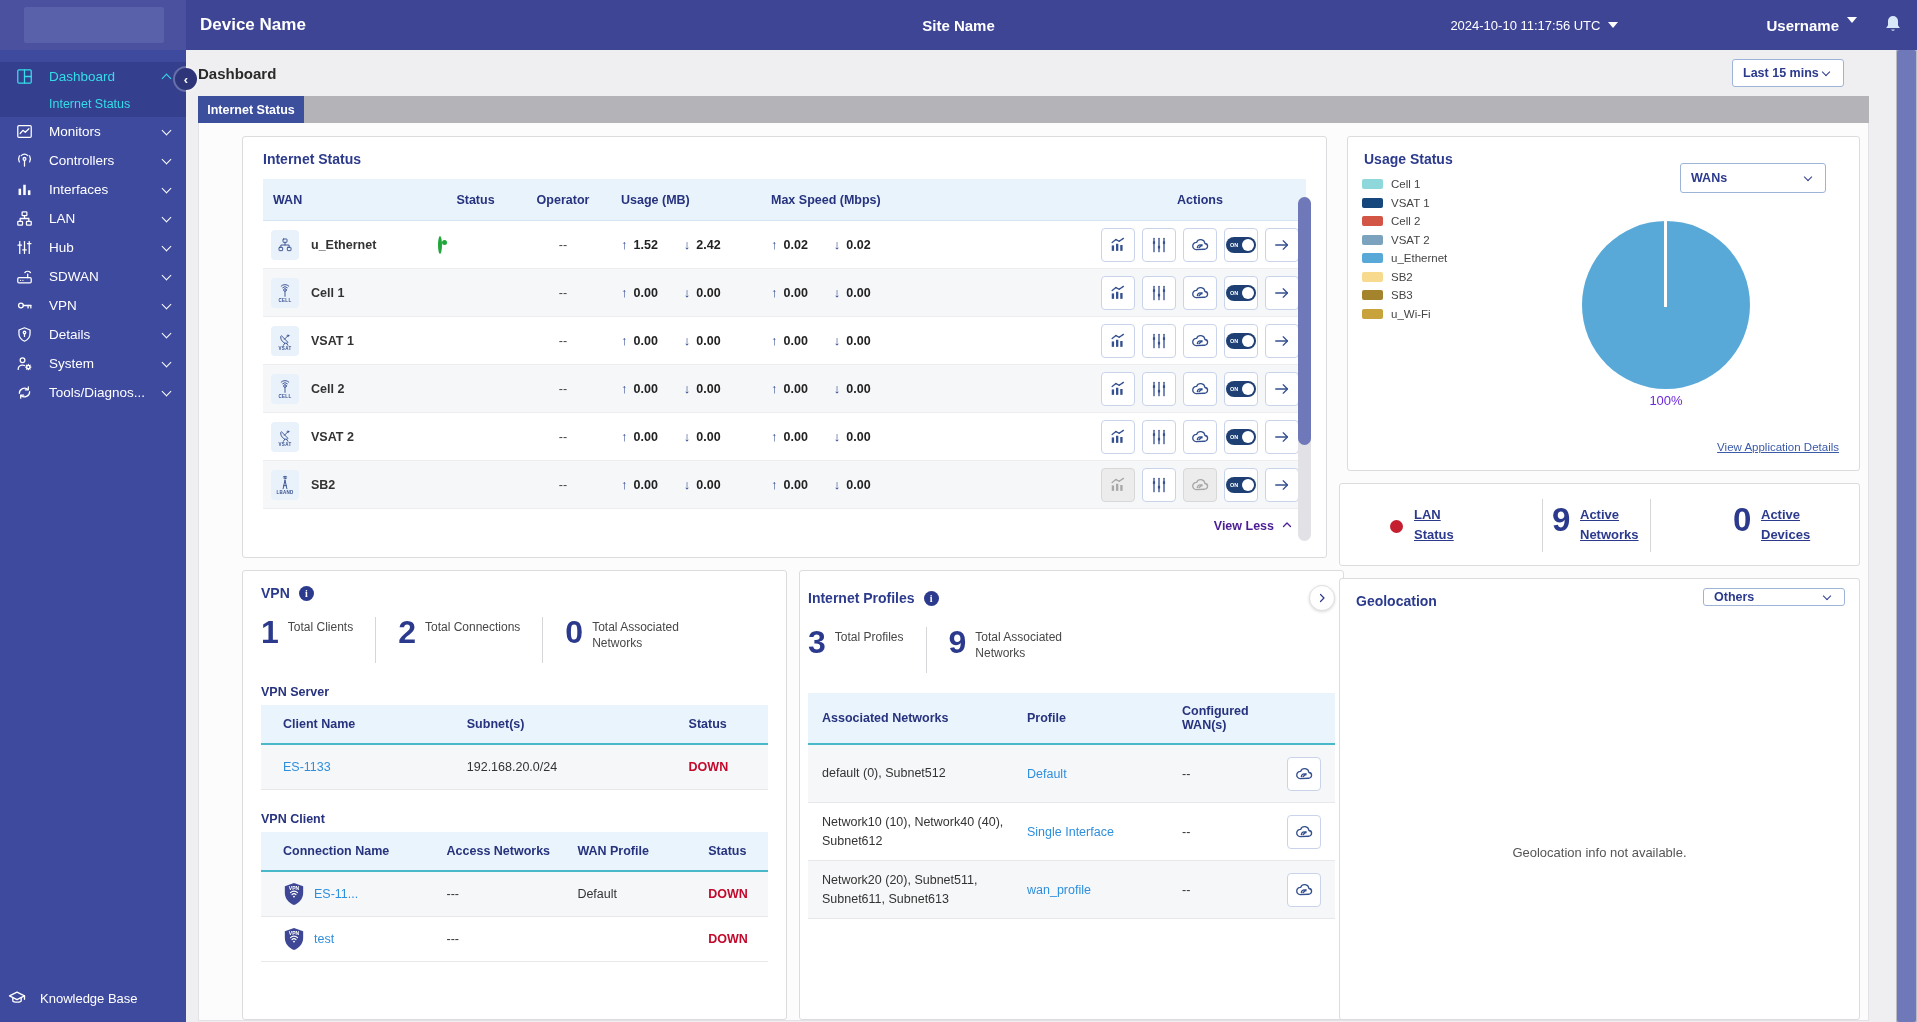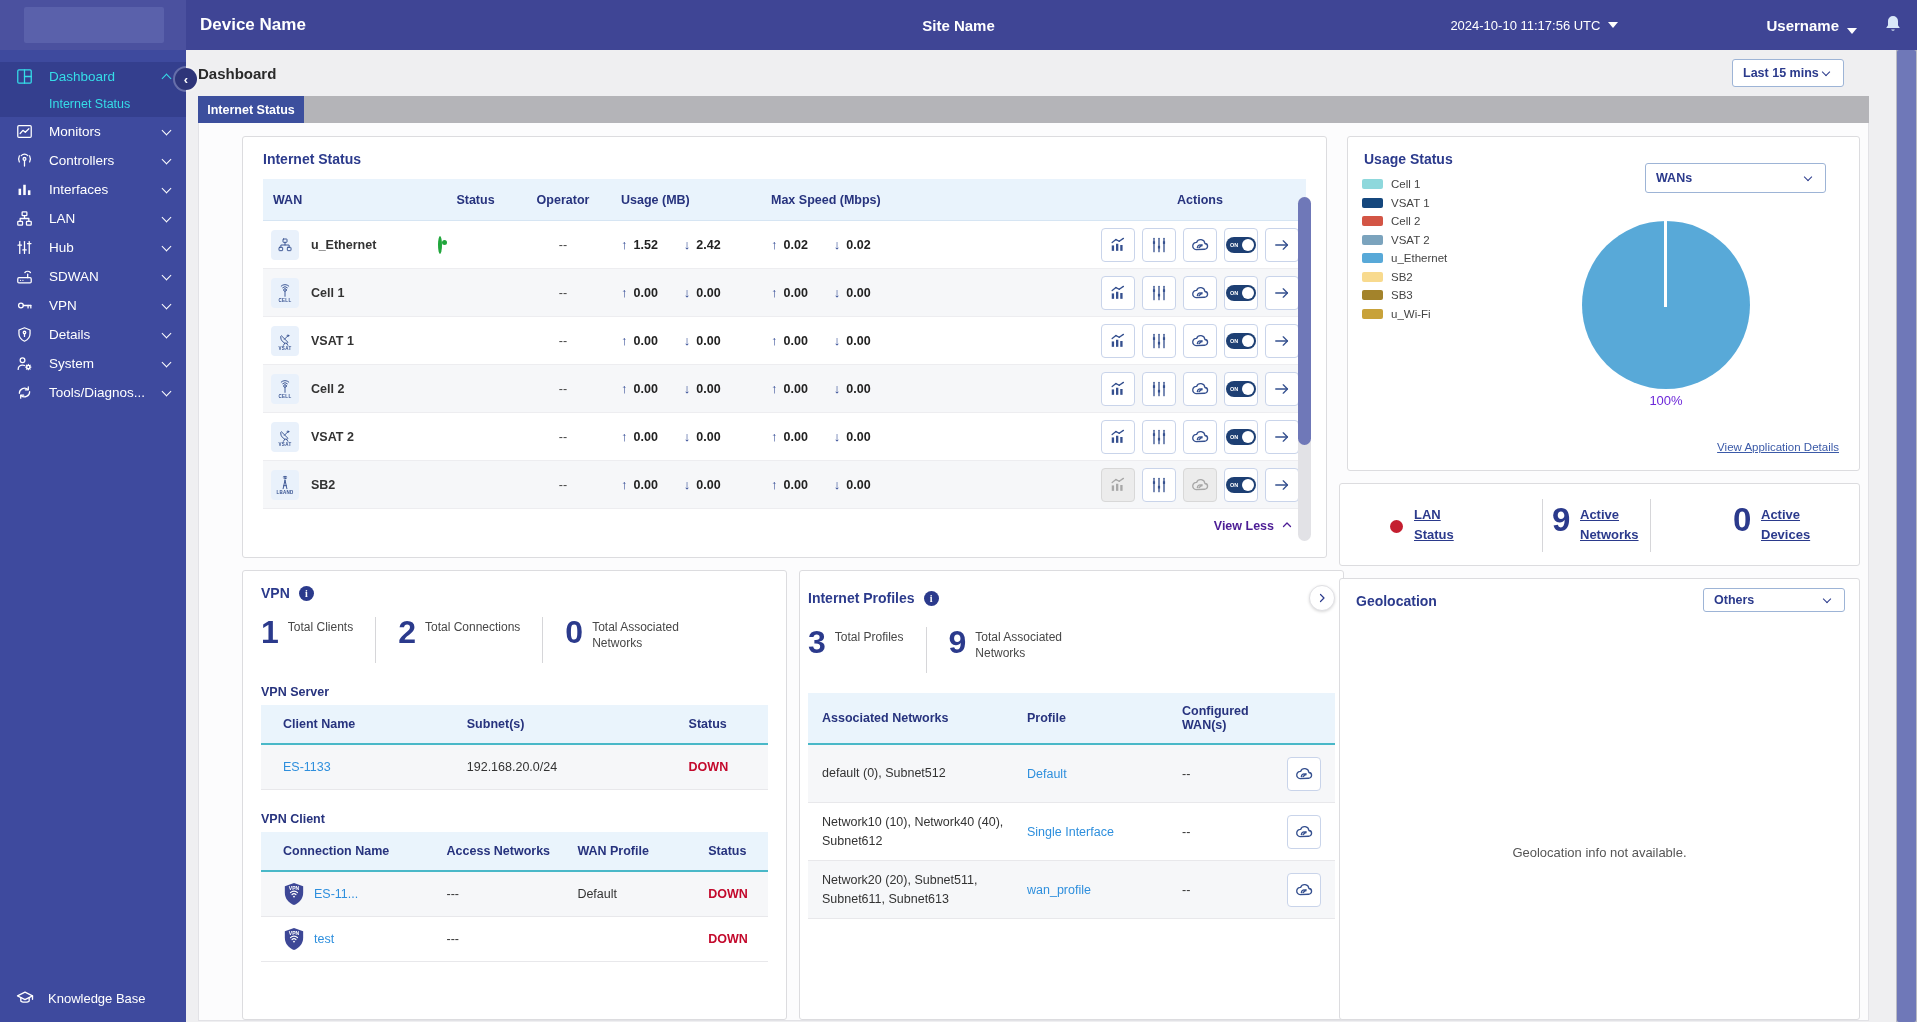--- a/index.html
+++ b/index.html
@@ -9,36 +9,36 @@
 
   
   .top{position:absolute;left:0;top:0;width:1917px;height:50px;background:#3f4595;display:flex;align-items:center;color:#fff;z-index:5;}
   .logo-zone{width:186px;height:50px;background:#4b519f;flex:0 0 auto;display:flex;align-items:center;}
   .logo-box{width:140px;height:36px;margin-left:24px;background:#5a61ab;border-radius:2px;}
   .device-name{font-size:17px;font-weight:bold;margin-left:14px;}
   .site-name{position:absolute;left:50%;transform:translateX(-50%);font-size:15px;font-weight:bold;}
   .top-right{margin-left:auto;display:flex;align-items:center;}
   .timestamp{font-size:13px;display:flex;align-items:center;gap:8px;}
   .caret-down{width:0;height:0;border-left:5px solid transparent;border-right:5px solid transparent;border-top:6px solid #fff;}
-  .username{font-size:15px;font-weight:bold;margin-left:148px;display:flex;align-items:flex-end;gap:8px;}
+  .username{font-size:15px;font-weight:bold;margin-left:148px;display:flex;align-items:flex-start;gap:8px;}
   .bell{width:24px;height:24px;color:#d9e8f8;margin:0 12px 0 24px;}
   .bell svg{width:100%;height:100%;}
 
   
   .sidebar{position:absolute;left:0;top:50px;width:186px;height:972px;background:#3e4a9e;display:flex;flex-direction:column;padding-top:12px;color:#fff;z-index:4;}
   .nav-group-active{background:rgba(10,16,70,0.18);}
   .nav-item{height:29px;display:flex;align-items:center;padding:0 12px 0 15px;cursor:pointer;font-size:13.5px;}
   .nav-item .nico{width:19px;height:19px;flex:0 0 auto;margin-right:15px;}
   .nav-item .nico svg{width:100%;height:100%;}
   .nav-label{flex:1;white-space:nowrap;overflow:hidden;}
   .chev{width:7px;height:7px;border-right:1.7px solid #fff;border-bottom:1.7px solid #fff;transform:rotate(45deg);margin-right:4px;margin-top:-3px;}
   .chev.up{transform:rotate(-135deg);margin-top:4px;}
   .nav-item.active,.nav-item.active .chev{color:#35dde8;border-color:#35dde8;}
   .nav-sub{height:26px;display:flex;align-items:center;padding-left:49px;font-size:12.5px;color:#35dde8;cursor:pointer;}
-  .kb{margin-top:auto;margin-bottom:14px;display:flex;align-items:center;padding-left:15px;font-size:13px;}
+  .kb{margin-top:auto;margin-bottom:14px;display:flex;align-items:center;padding-left:7px;font-size:13px;}
   .kb .nico{width:20px;height:20px;margin-right:13px;}
   .kb .nico svg{width:100%;height:100%;}
   .collapse-btn{position:absolute;left:175px;top:68px;width:22px;height:22px;border-radius:50%;background:#2e3579;color:#fff;z-index:6;display:flex;align-items:center;justify-content:center;font-size:13px;font-weight:bold;cursor:pointer;box-shadow:0 0 0 2px rgba(255,255,255,0.25);}
 
   
   .main{position:absolute;left:186px;top:50px;width:1710px;height:972px;}
   .page-head{height:46px;display:flex;align-items:center;padding:0 52px 0 12px;}
   .page-title{font-size:15px;font-weight:bold;color:#2a2a2a;}
   .select{background:#fff;border:1px solid #9db4d6;border-radius:3px;height:28px;display:flex;align-items:center;justify-content:space-between;padding:0 10px;font-size:12.5px;color:#2b3a8c;font-weight:bold;cursor:pointer;}
   .select .chev{border-color:#2b3a8c;width:6px;height:6px;}
@@ -114,21 +114,21 @@
   .grid-prof{display:grid;grid-template-columns:205px 155px 105px 1fr;}
   .grid-prof>div{padding-left:14px;}
   .prof-head{background:#eaf4fc;height:52px;align-items:center;font-size:12.5px;font-weight:bold;color:#27337e;margin-top:20px;}
   .prof-row{border-bottom:1px solid #e8e8eb;font-size:12.5px;color:#333;align-items:center;min-height:58px;padding:6px 0;}
   .prof-row.alt{background:#f6f7f9;}
   .prof-row .nets{line-height:1.5;}
   .prof-act{display:flex;justify-content:flex-end;padding-right:14px;}
 
   
   .usage-card{height:335px;position:relative;flex:0 0 auto;padding:14px 16px;margin-left:8px;}
-  .wans-select{position:absolute;top:26px;right:33px;width:181px;height:30px;}
+  .wans-select{position:absolute;top:26px;right:33px;width:146px;height:30px;}
   .legend{position:absolute;left:14px;top:38px;}
   .leg-item{display:flex;align-items:center;height:18.5px;gap:8px;}
   .leg-swatch{width:21px;height:10px;border-radius:2px;}
   .leg-label{font-size:11.5px;color:#444;}
   .pie-wrap{position:absolute;left:234px;top:84px;width:168px;height:168px;}
   .pie{width:168px;height:168px;border-radius:50%;position:relative;}
   .pie .slit{position:absolute;left:82px;top:0;width:3px;height:86px;background:#fff;}
   .pie-label{position:absolute;left:234px;top:256px;width:168px;text-align:center;font-size:13px;color:#6d28d9;}
   .usage-link{position:absolute;right:20px;top:304px;font-size:11.5px;color:#3b5aa8;text-decoration:underline;cursor:pointer;}
 
@@ -137,21 +137,21 @@
   .lan-link{font-size:13px;font-weight:bold;color:#2b3a8c;text-decoration:underline;line-height:1.5;cursor:pointer;display:inline-block;}
   .lan-g1{position:absolute;left:74px;top:21px;width:70px;}
   .lan-sep1{position:absolute;left:202px;top:15px;width:1px;height:53px;background:#d6d6d9;}
   .lan-num1{position:absolute;left:212px;top:17px;font-size:33px;font-weight:bold;color:#2b3a8c;}
   .lan-lbl1{position:absolute;left:240px;top:21px;width:80px;}
   .lan-sep2{position:absolute;left:310px;top:15px;width:1px;height:53px;background:#d6d6d9;}
   .lan-num2{position:absolute;left:393px;top:17px;font-size:33px;font-weight:bold;color:#2b3a8c;}
   .lan-lbl2{position:absolute;left:421px;top:21px;width:70px;}
 
   .geo-card{margin-top:12px;flex:1;position:relative;padding:14px 16px;}
-  .geo-select{position:absolute;top:9px;right:14px;width:142px;height:24px;}
+  .geo-select{position:absolute;top:9px;right:14px;width:142px;height:18px;}
   .geo-msg{margin-top:236px;text-align:center;font-size:13px;color:#555;}
 
   
   .page-scroll{position:absolute;right:0;top:50px;width:21px;height:972px;background:#b9bac4;z-index:7;}
   .page-thumb{position:absolute;top:0;left:1px;width:19px;height:972px;background:#6f78b8;border-radius:2px;}
 </style>
 </head>
 <body>
 
 <div class="app">

